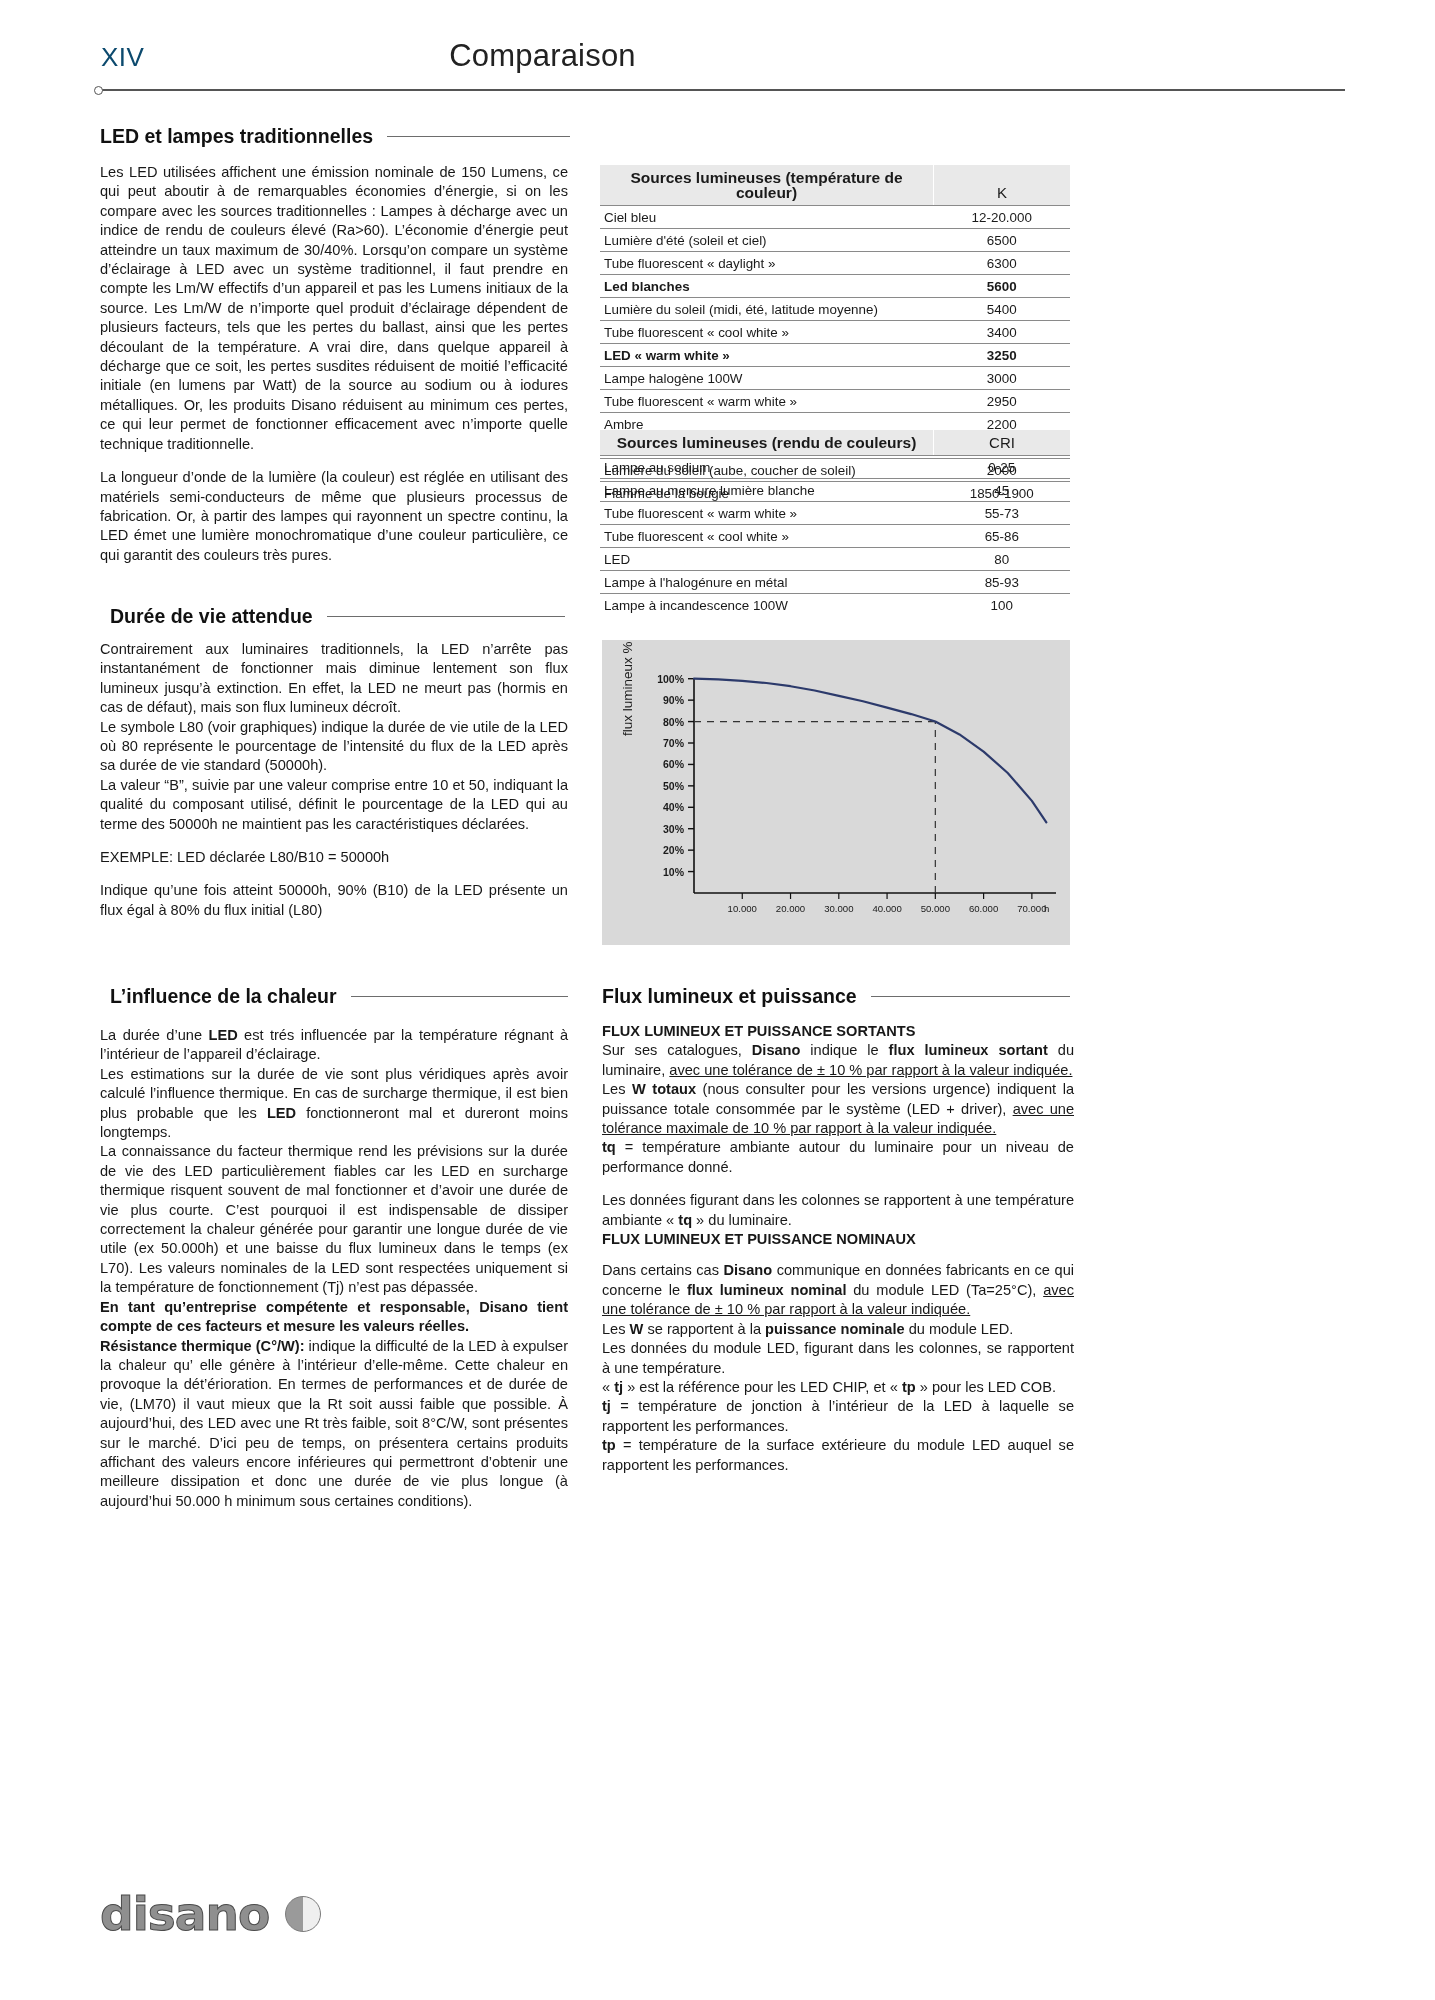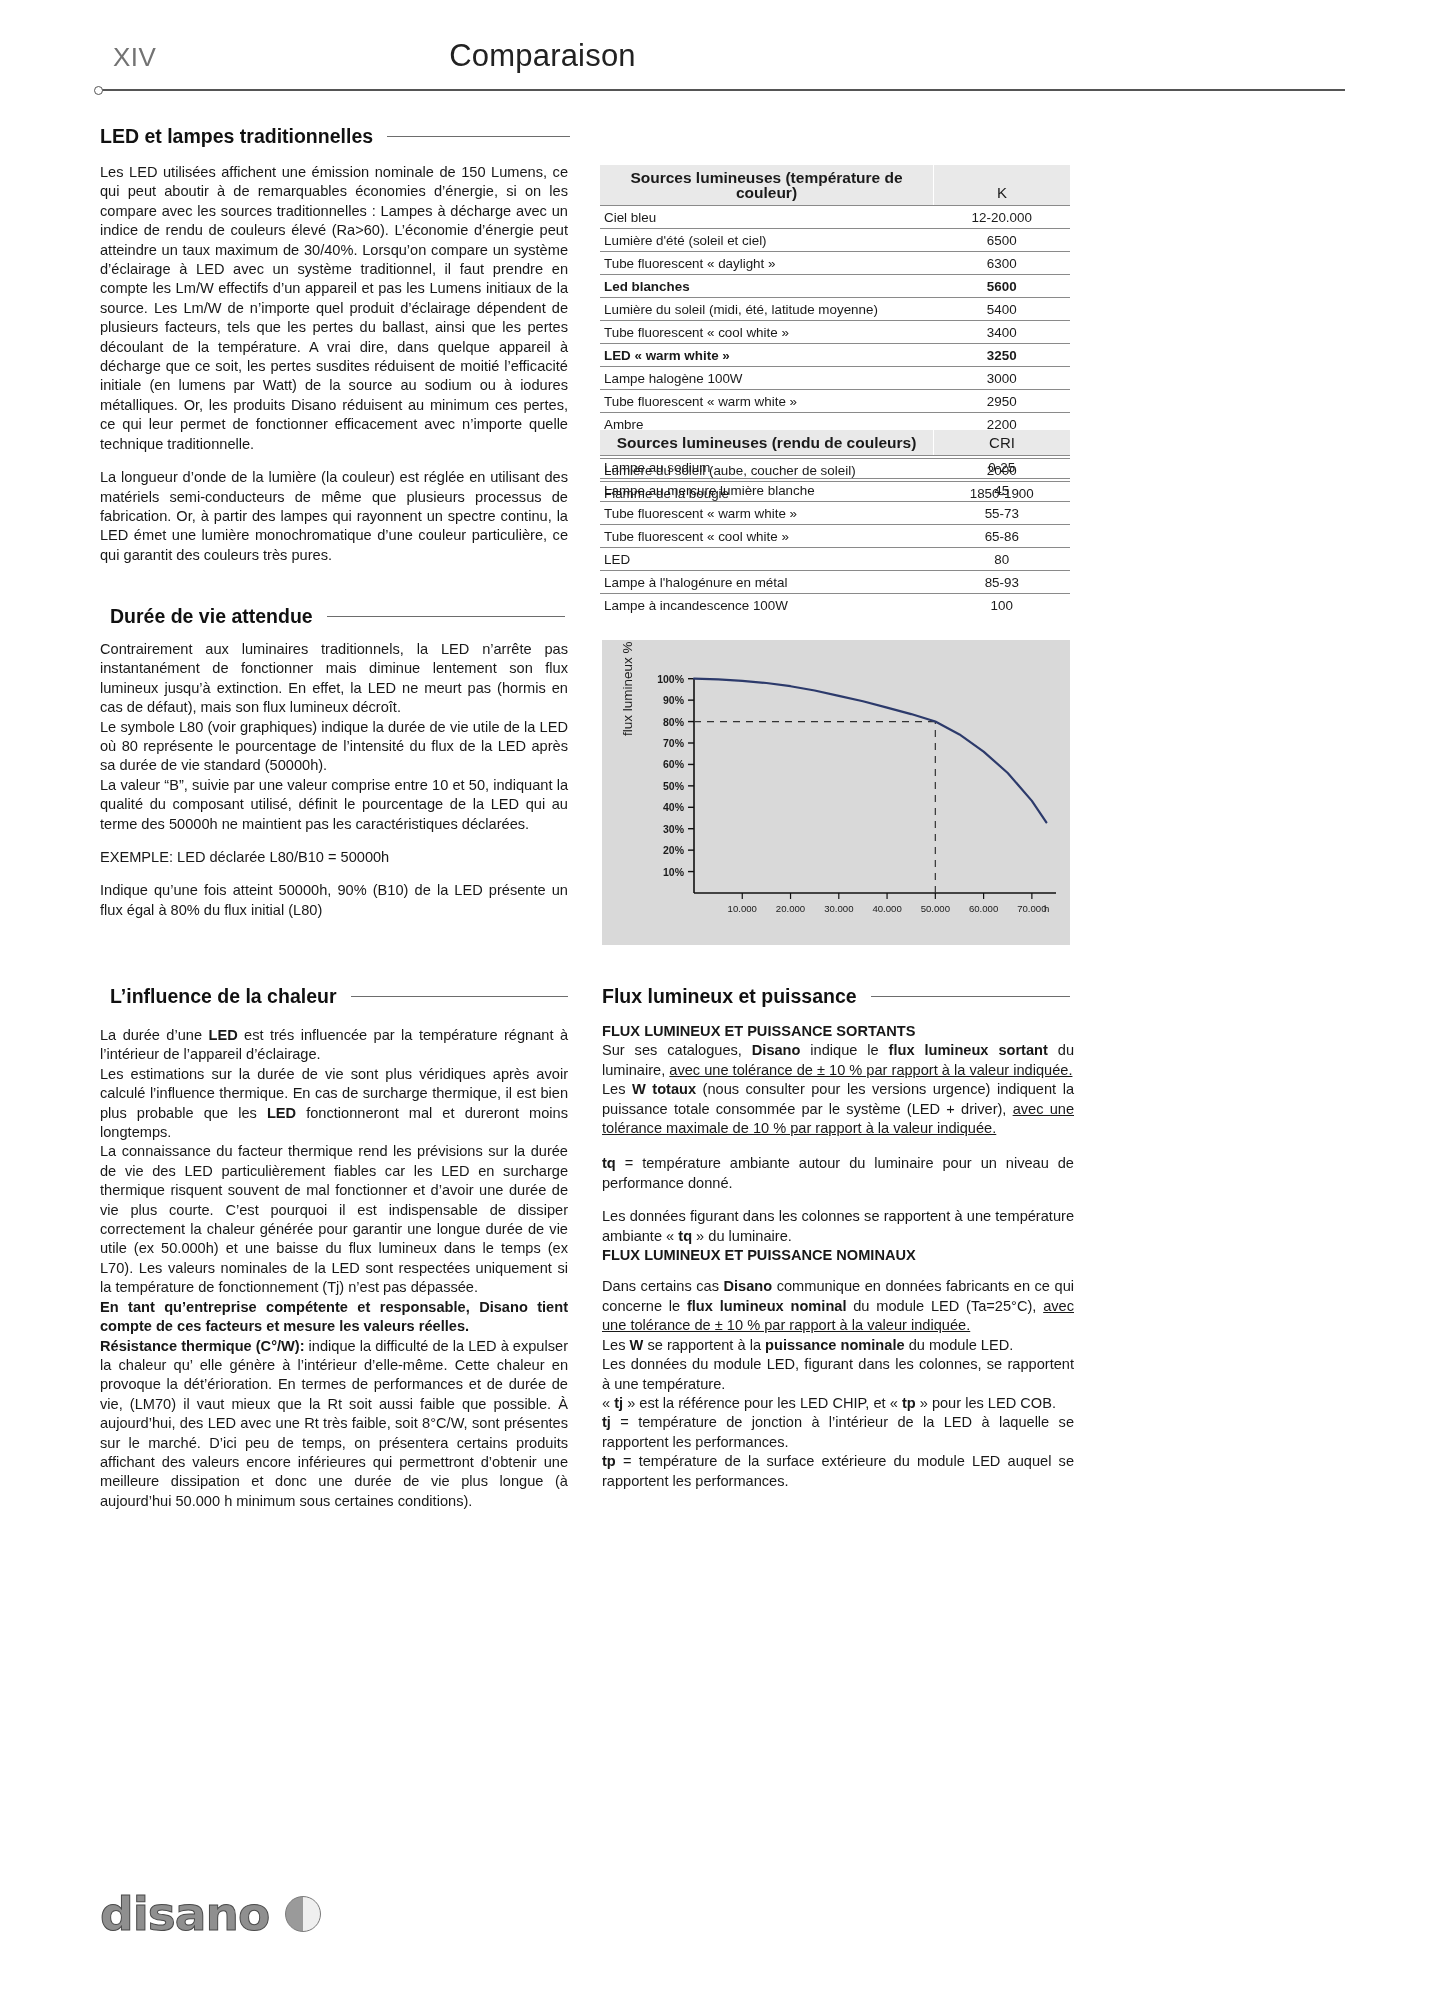--- a/index.html
+++ b/index.html
@@ -23,24 +23,24 @@
   }
 
   
   .page-header {
     position: absolute;
     top: 38px; left: 95px; right: 90px;
     height: 60px;
   }
   .folio {
     position: absolute;
-    left: 18px; top: 4px;
+    left: 6px; top: 4px;
     font-size: 26px;
     letter-spacing: 0.5px;
-    color: #737373;
+    color: #0c4a6e;
   }
   .header-title {
     position: absolute;
     left: 0; right: 0; top: 0;
     text-align: center;
     font-size: 31px;
     color: #222;
     letter-spacing: 0.2px;
     padding-right: 355px;
   }
@@ -392,21 +392,21 @@
   </div>
 
   <div id="sec-flux-head" class="sec-head">
     <span class="t">Flux lumineux et puissance</span>
     <span class="r"></span>
   </div>
 
   <div id="col-flux-text" class="bodytext">
     <p class="b" style="margin-bottom:0">FLUX LUMINEUX ET PUISSANCE SORTANTS</p>
     <p style="margin-bottom:0"><span>Sur ses catalogues, </span><span class="b">Disano</span><span> indique le </span><span class="b">flux lumineux sortant</span><span> du luminaire, </span><span class="u">avec une tolérance de ± 10 % par rapport à la valeur indiquée.</span></p>
-    <p style="margin-bottom:16px"><span>Les </span><span class="b">W totaux</span><span> (nous consulter pour les versions urgence) indiquent la puissance totale consommée par le système (LED + driver), </span><span class="u">avec une tolérance maximale de 10 % par rapport à la valeur indiquée.</span></p>
+    <p style="margin-bottom:0"><span>Les </span><span class="b">W totaux</span><span> (nous consulter pour les versions urgence) indiquent la puissance totale consommée par le système (LED + driver), </span><span class="u">avec une tolérance maximale de 10 % par rapport à la valeur indiquée.</span></p>
     <p><span class="b">tq</span><span> = température ambiante autour du luminaire pour un niveau de performance donné.</span></p>
     <p style="margin-bottom:0"><span>Les données figurant dans les colonnes se rapportent à une température ambiante « </span><span class="b">tq</span><span> » du luminaire.</span></p>
 
     <p class="b" style="margin-bottom:12px">FLUX LUMINEUX ET PUISSANCE NOMINAUX</p>
     <p style="margin-bottom:0"><span>Dans certains cas </span><span class="b">Disano</span><span> communique en données fabricants en ce qui concerne le </span><span class="b">flux lumineux nominal</span><span> du module LED (Ta=25°C), </span><span class="u">avec une tolérance de ± 10 % par rapport à la valeur indiquée.</span></p>
     <p style="margin-bottom:0"><span>Les </span><span class="b">W</span><span> se rapportent à la </span><span class="b">puissance nominale</span><span> du module LED.</span></p>
     <p style="margin-bottom:0">Les données du module LED, figurant dans les colonnes, se rapportent à une température.</p>
     <p style="margin-bottom:0"><span>« </span><span class="b">tj</span><span> » est la référence pour les LED CHIP, et « </span><span class="b">tp</span><span> » pour les LED COB.</span></p>
     <p style="margin-bottom:0"><span class="b">tj</span><span> = température de jonction à l’intérieur de la LED à laquelle se rapportent les performances.</span></p>
     <p><span class="b">tp</span><span> = température de la surface extérieure du module LED auquel se rapportent les performances.</span></p>

